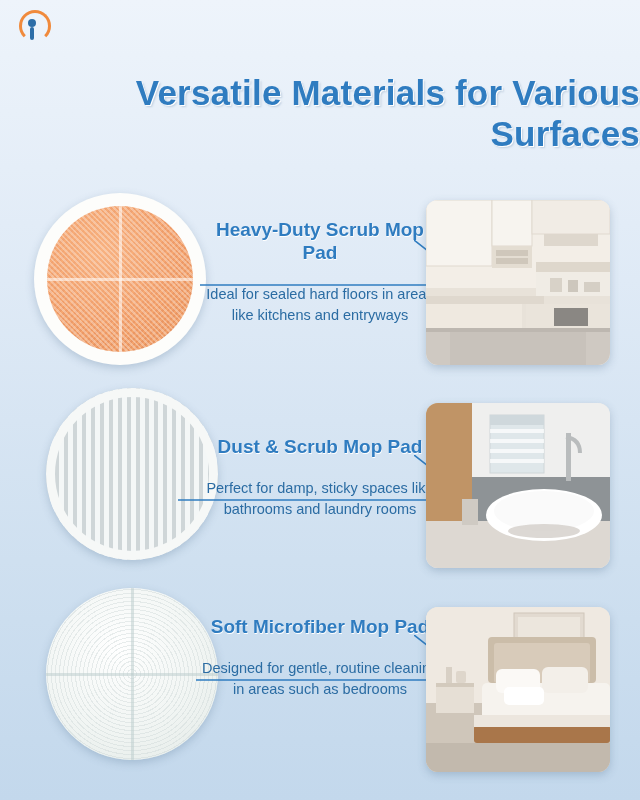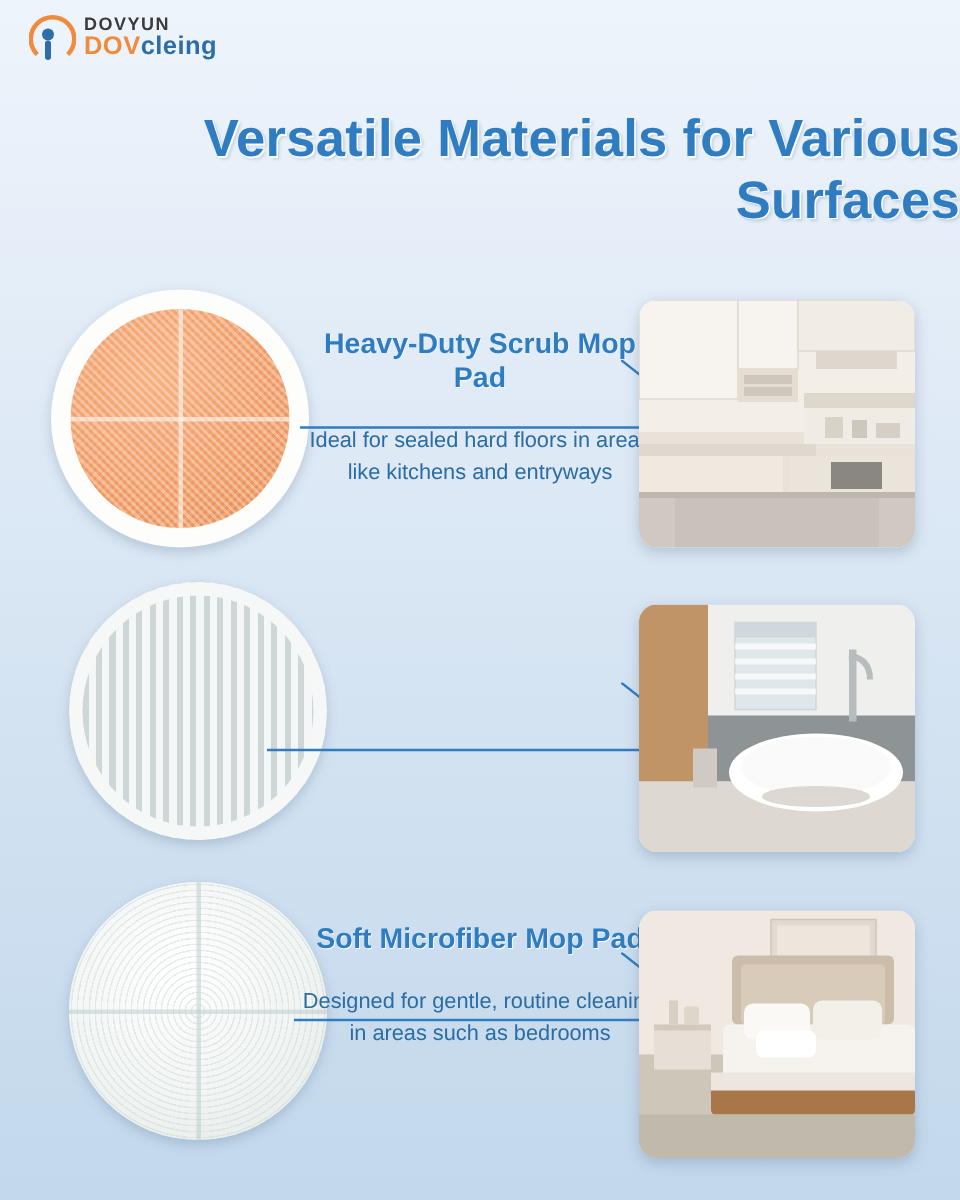--- a/index.html
+++ b/index.html
@@ -211,26 +211,20 @@
   .photo svg { display: block; width: 100%; height: 100%; }
 </style>
 </head>
 <body>
 
 <div class="logo">
   <div class="logo-mark">
     <div class="ring"></div>
     <div class="dot"></div>
     <div class="stem"></div>
-  </div>
-  <div class="logo-text">
-    <div class="logo-top">DOVYUN</div>
-    <div class="logo-bottom">
-      <span class="orange">DOV</span><span class="blue">cleing</span>
-    </div>
   </div>
 </div>
 
 <div class="headline">Versatile Materials for Various Surfaces</div>
 
 <div class="row row-1">
   <div class="pad pad-scrub">
     <div class="inner"></div>
   </div>
 
@@ -274,20 +268,24 @@
       <rect x="0" y="104" width="96" height="26" fill="#efe9e0"></rect>
       <rect x="0" y="128" width="184" height="4" fill="#bdb7b0"></rect>
       <rect x="24" y="132" width="136" height="33" fill="#c8c2bb"></rect>
     </svg>
   </div>
 </div>
 
 <div class="row row-2">
   <div class="pad pad-stripe"></div>
 
+  <div class="txt txt-2">
+    <div class="pad-title">Dust &amp; Scrub Mop Pad</div>
+    <div class="pad-desc">Perfect for damp, sticky spaces like bathrooms and laundry rooms</div>
+  </div>
 
   <div class="connector" style="left:414px; top:70px; width:60px; height:46px;">
     <svg viewBox="0 0 60 46" width="60" height="46">
       <polyline points="0,0 28,22 58,22" fill="none" stroke="#2f7cc0" stroke-width="1.6"></polyline>
     </svg>
   </div>
   <div class="connector" style="left:178px; top:113px; width:260px; height:4px;">
     <svg viewBox="0 0 260 4" width="260" height="4">
       <line x1="0" y1="2" x2="260" y2="2" stroke="#2f7cc0" stroke-width="1.6"></line>
     </svg>

